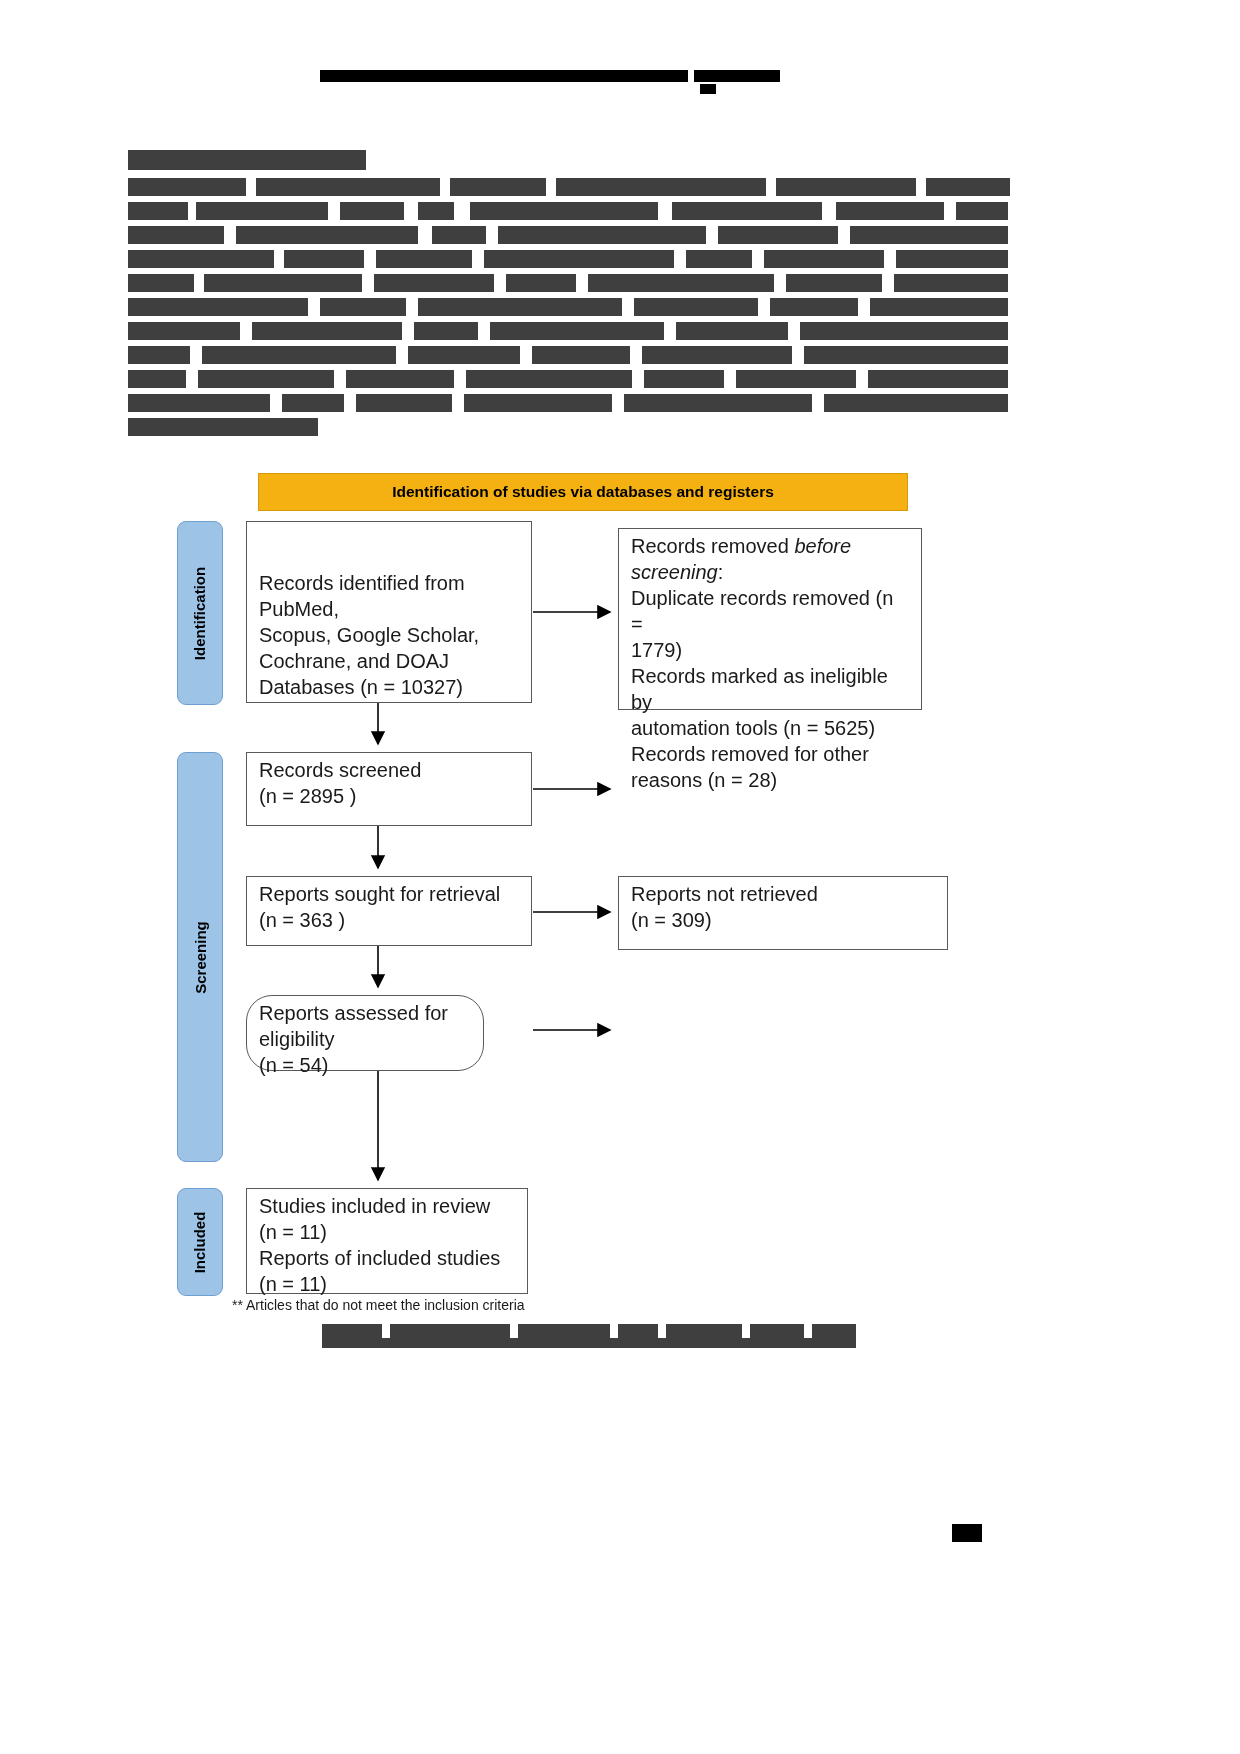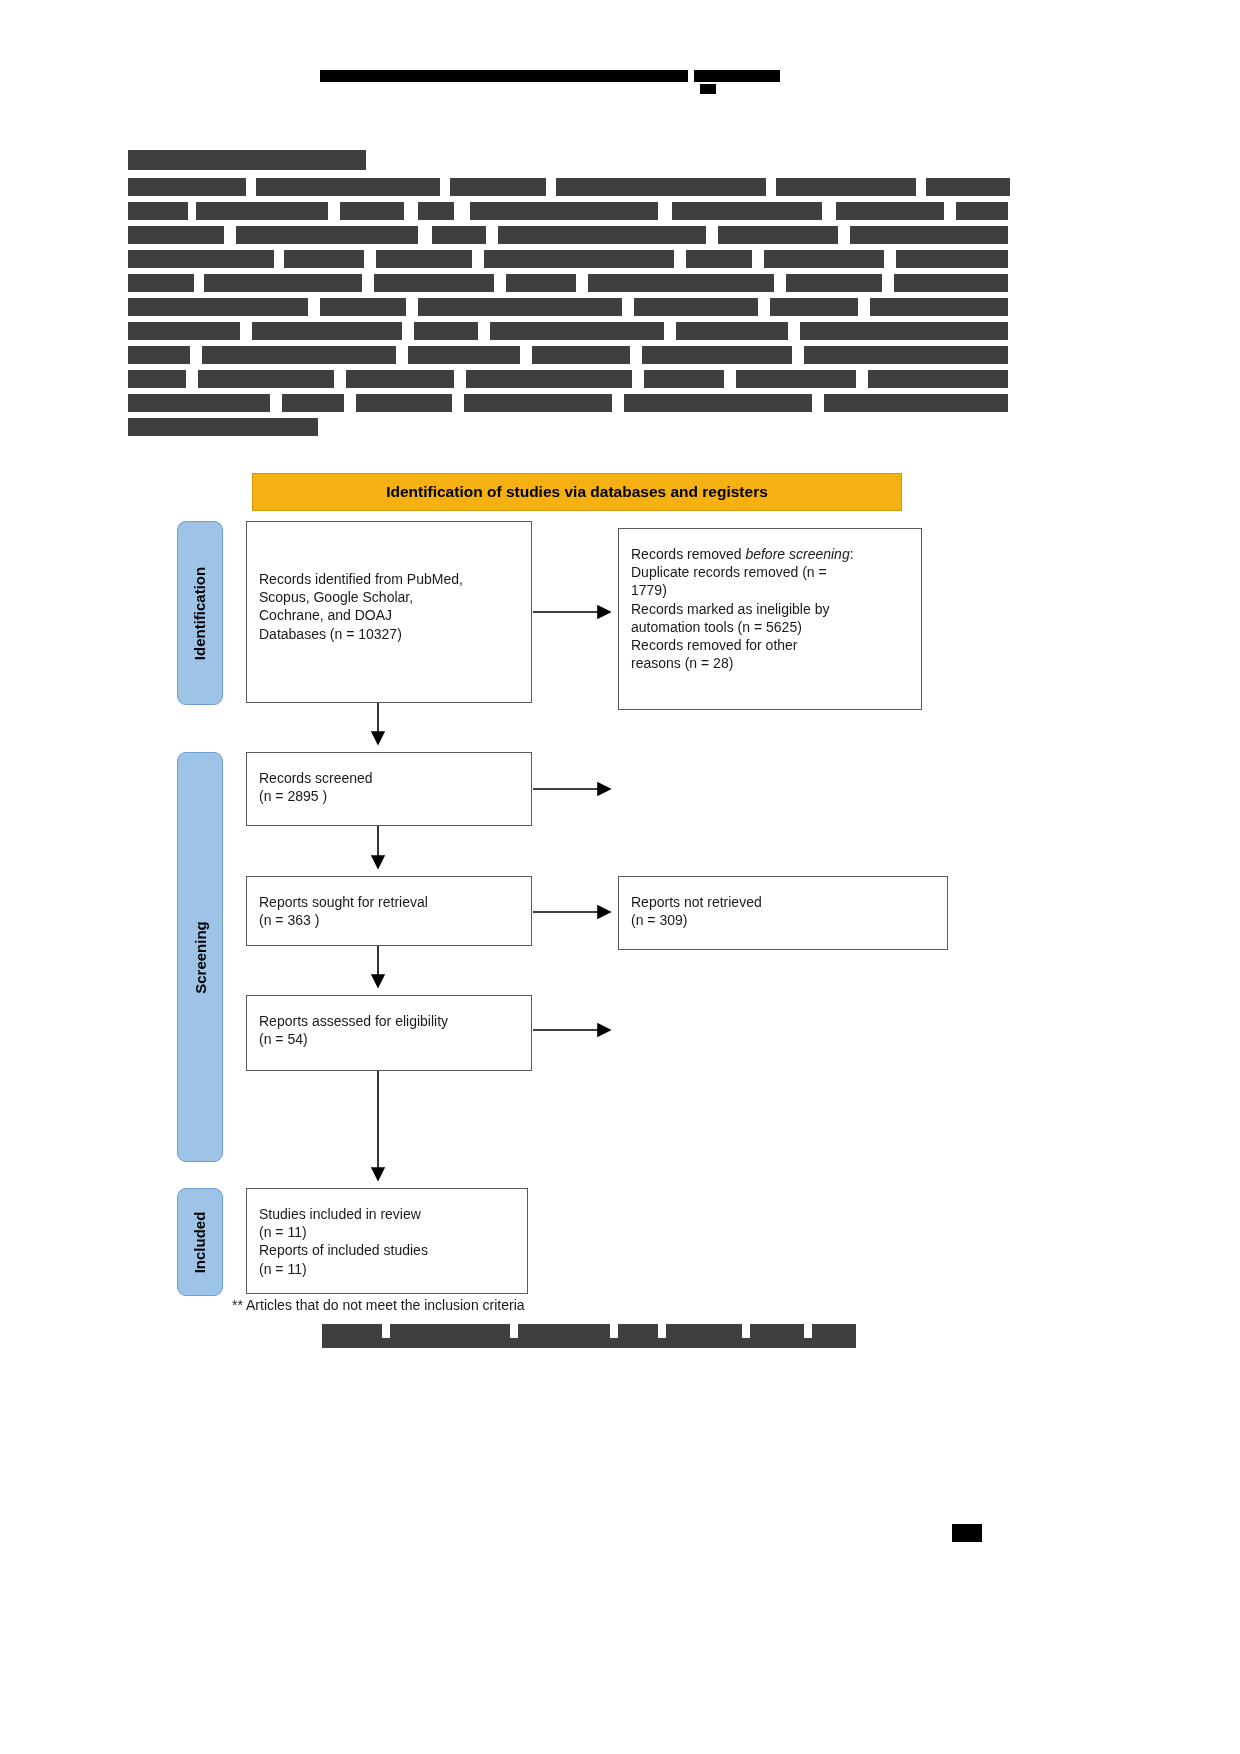--- a/index.html
+++ b/index.html
@@ -31,21 +31,21 @@
   #flow {
     position: absolute;
     left: 0;
     top: 0;
     width: 1240px;
     height: 1754px;
   }
 
   .banner {
     position: absolute;
-    left: 252px;
+    left: 258px;
     top: 473px;
     width: 648px;
     height: 36px;
     background: #f5b112;
     border: 1px solid #d79a0b;
     display: flex;
     align-items: center;
     justify-content: center;
     font-size: 15.5px;
     font-weight: bold;
@@ -70,34 +70,34 @@
   }
   #stage-identification { left: 177px; top: 521px; width: 44px; height: 182px; }
   #stage-screening      { left: 177px; top: 752px; width: 44px; height: 408px; }
   #stage-included       { left: 177px; top: 1188px; width: 44px; height: 106px; }
 
   .box {
     position: absolute;
     background: #ffffff;
     border: 1px solid #595959;
     box-sizing: border-box;
-    padding: 16px 12px;
-    font-size: 14px;
+    padding: 4px 12px;
+    font-size: 20px;
     line-height: 1.3;
     color: #1a1a1a;
     white-space: pre-line;
   }
 
   #box-identified   { left: 246px; top: 521px; width: 286px; height: 182px; padding-top: 48px; }
   #box-removed      { left: 618px; top: 528px; width: 304px; height: 182px; }
   #box-screened     { left: 246px; top: 752px; width: 286px; height: 74px; }
   #box-excluded     { left: 618px; top: 752px; width: 290px; height: 76px; }
   #box-sought       { left: 246px; top: 876px; width: 286px; height: 70px; }
   #box-notretrieved { left: 618px; top: 876px; width: 330px; height: 74px; }
-  #box-assessed     { left: 246px; top: 995px; width: 286px; height: 76px; }
+  #box-assessed     { left: 246px; top: 995px; width: 238px; height: 76px; border-radius: 26px; }
   #box-reportsexcl  { left: 618px; top: 995px; width: 286px; height: 76px; }
   #box-included     { left: 246px; top: 1188px; width: 282px; height: 106px; }
 
   .italic-note { font-style: italic; }
 
   .footnote {
     position: absolute;
     left: 232px;
     top: 1297px;
     font-size: 14px;

